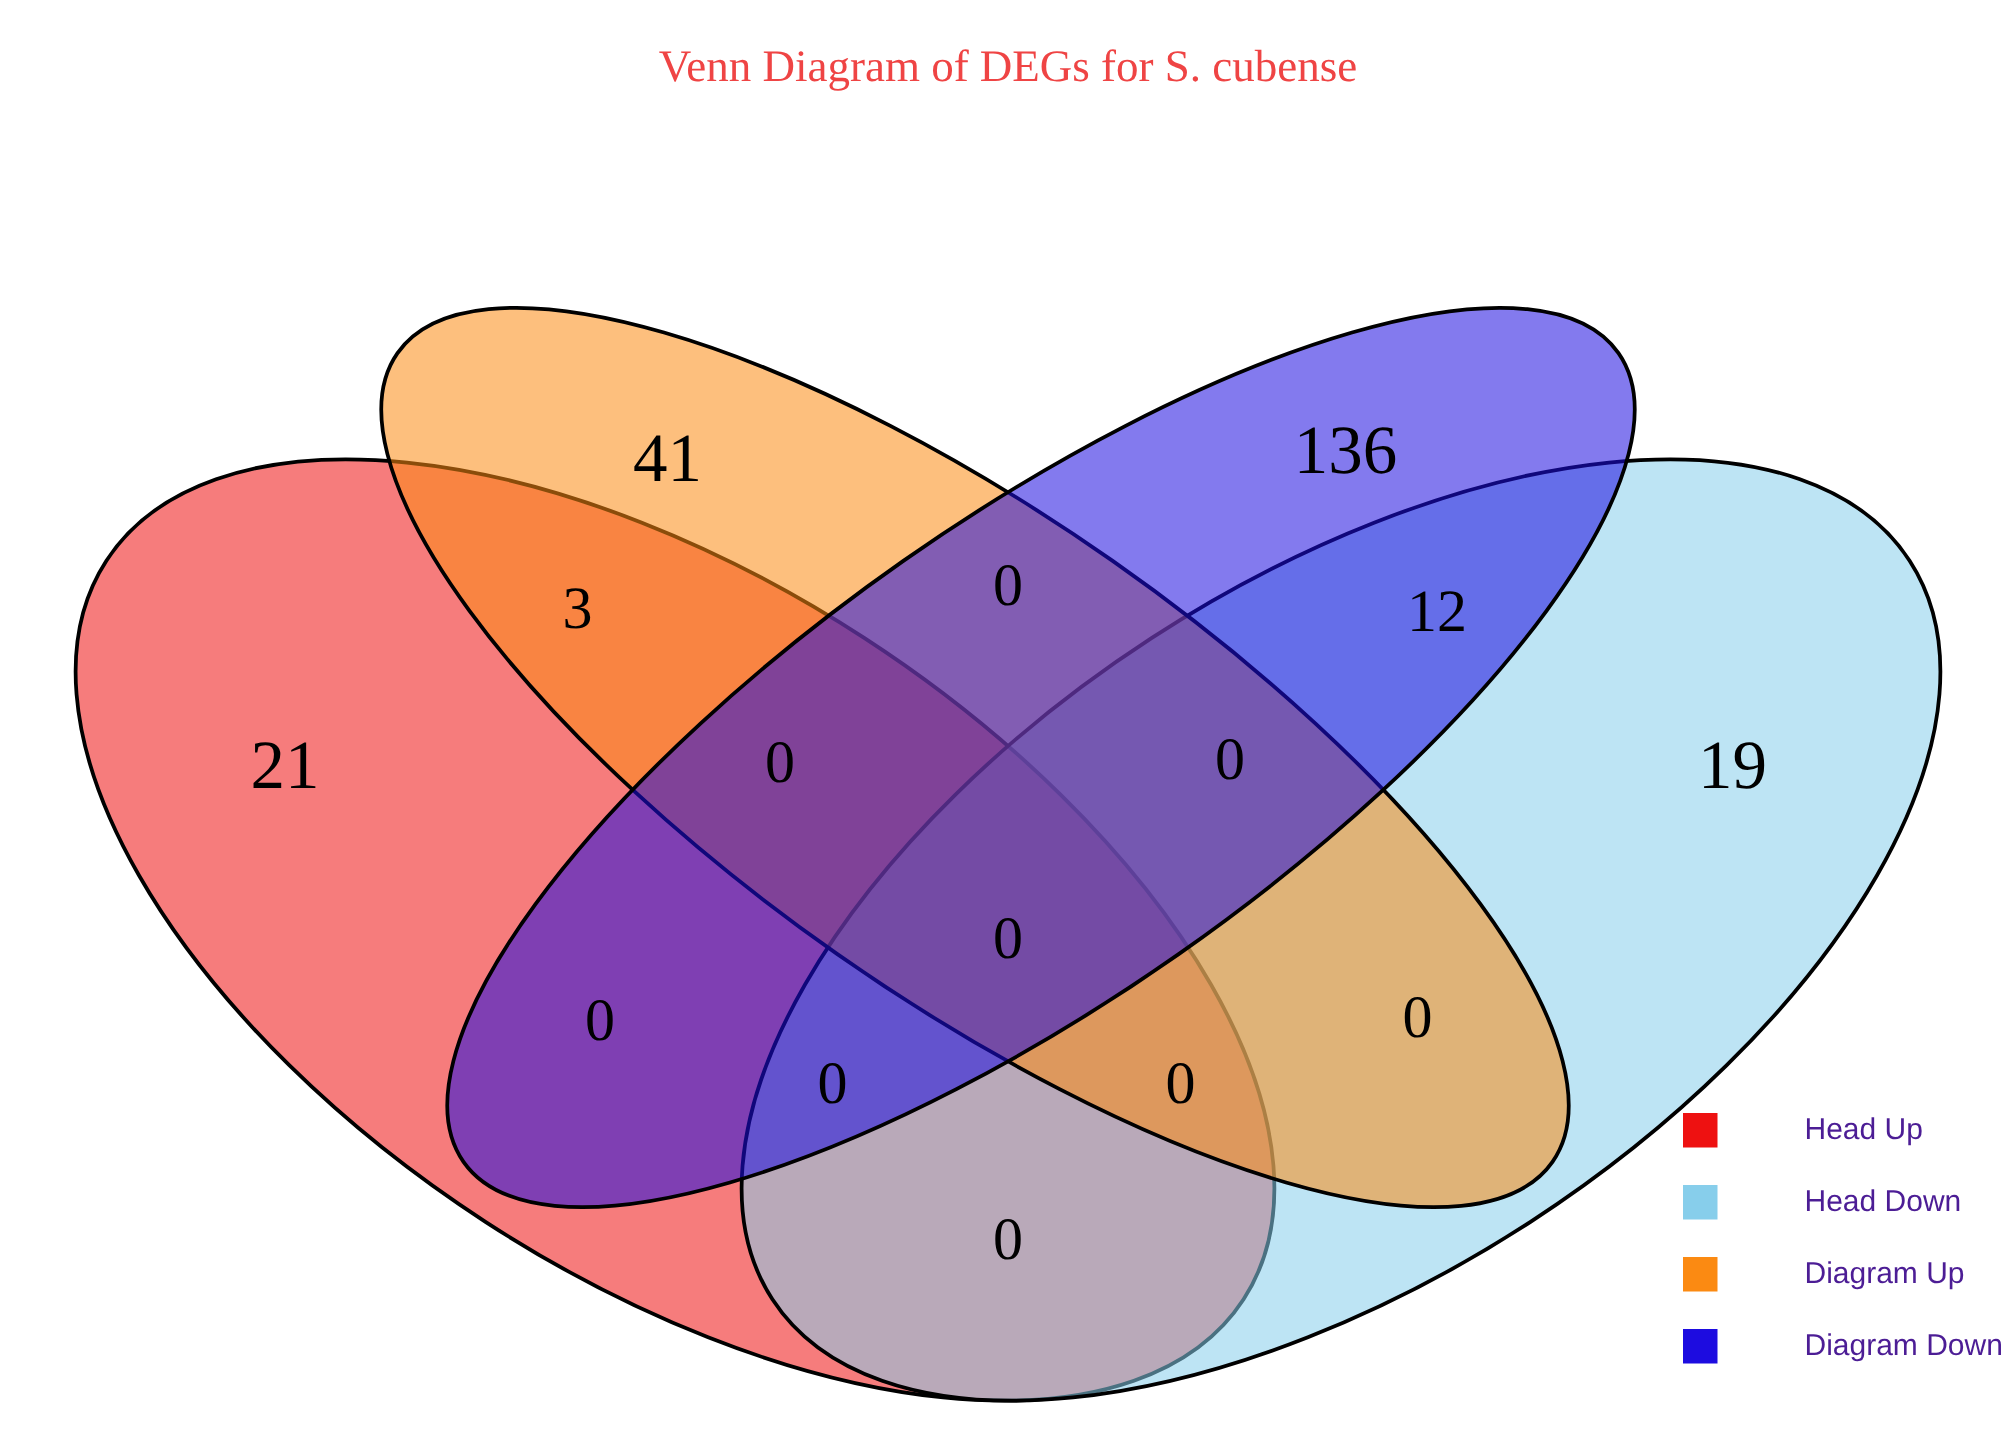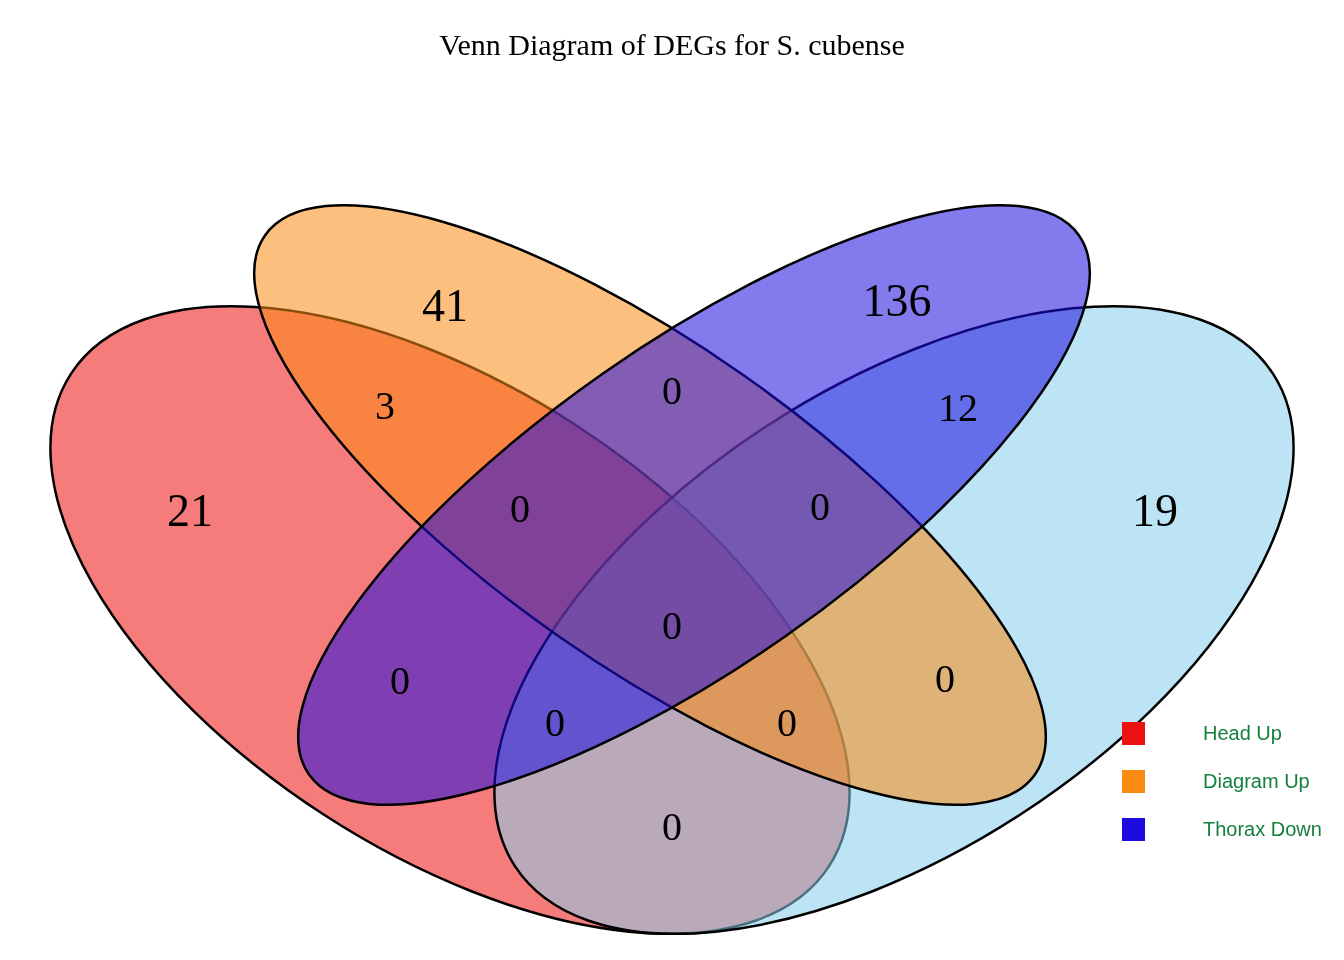--- a/index.html
+++ b/index.html
@@ -17,21 +17,21 @@
     height: 960px;
     background: #ffffff;
   }
   .title {
     position: absolute;
     top: 28px;
     left: 0;
     width: 100%;
     text-align: center;
     font-size: 30px;
-    color: #000000;
+    color: #ef4444;
     font-family: "Liberation Serif", serif;
   }
   svg.venn {
     position: absolute;
     left: 0;
     top: 0;
   }
   svg.venn ellipse {
     stroke: #000000;
     stroke-width: 2.5;
@@ -41,24 +41,24 @@
     font-family: "Liberation Serif", serif;
     fill: #000000;
     text-anchor: middle;
     dominant-baseline: central;
   }
   svg.venn text.outer { font-size: 46px; }
   svg.venn text.inner { font-size: 40px; }
   .legend {
     position: absolute;
     left: 1122px;
-    top: 716px;
+    top: 736px;
     font-family: "Liberation Sans", sans-serif;
     font-size: 20px;
-    color: #15803d;
+    color: #4c1d95;
   }
   .legend-row {
     display: flex;
     align-items: center;
     height: 34px;
     margin-bottom: 14px;
   }
   .legend-swatch {
     width: 23px;
     height: 23px;
@@ -99,22 +99,26 @@
     <text x="945" y="678" class="inner">0</text>
     <text x="672" y="826" class="inner">0</text>
   </svg>
 
   <div class="legend">
     <div class="legend-row">
       <div class="legend-swatch" style="background-color: rgb(238, 17, 17);"></div>
       <div class="legend-label">Head Up</div>
     </div>
     <div class="legend-row">
+      <div class="legend-swatch" style="background-color: rgb(135, 206, 235);"></div>
+      <div class="legend-label">Head Down</div>
+    </div>
+    <div class="legend-row">
       <div class="legend-swatch" style="background-color: rgb(251, 138, 18);"></div>
       <div class="legend-label">Diagram Up</div>
     </div>
     <div class="legend-row">
       <div class="legend-swatch" style="background-color: rgb(29, 12, 224);"></div>
-      <div class="legend-label">Thorax Down</div>
+      <div class="legend-label">Diagram Down</div>
     </div>
   </div>
 
 </div>
 
 </body></html>

